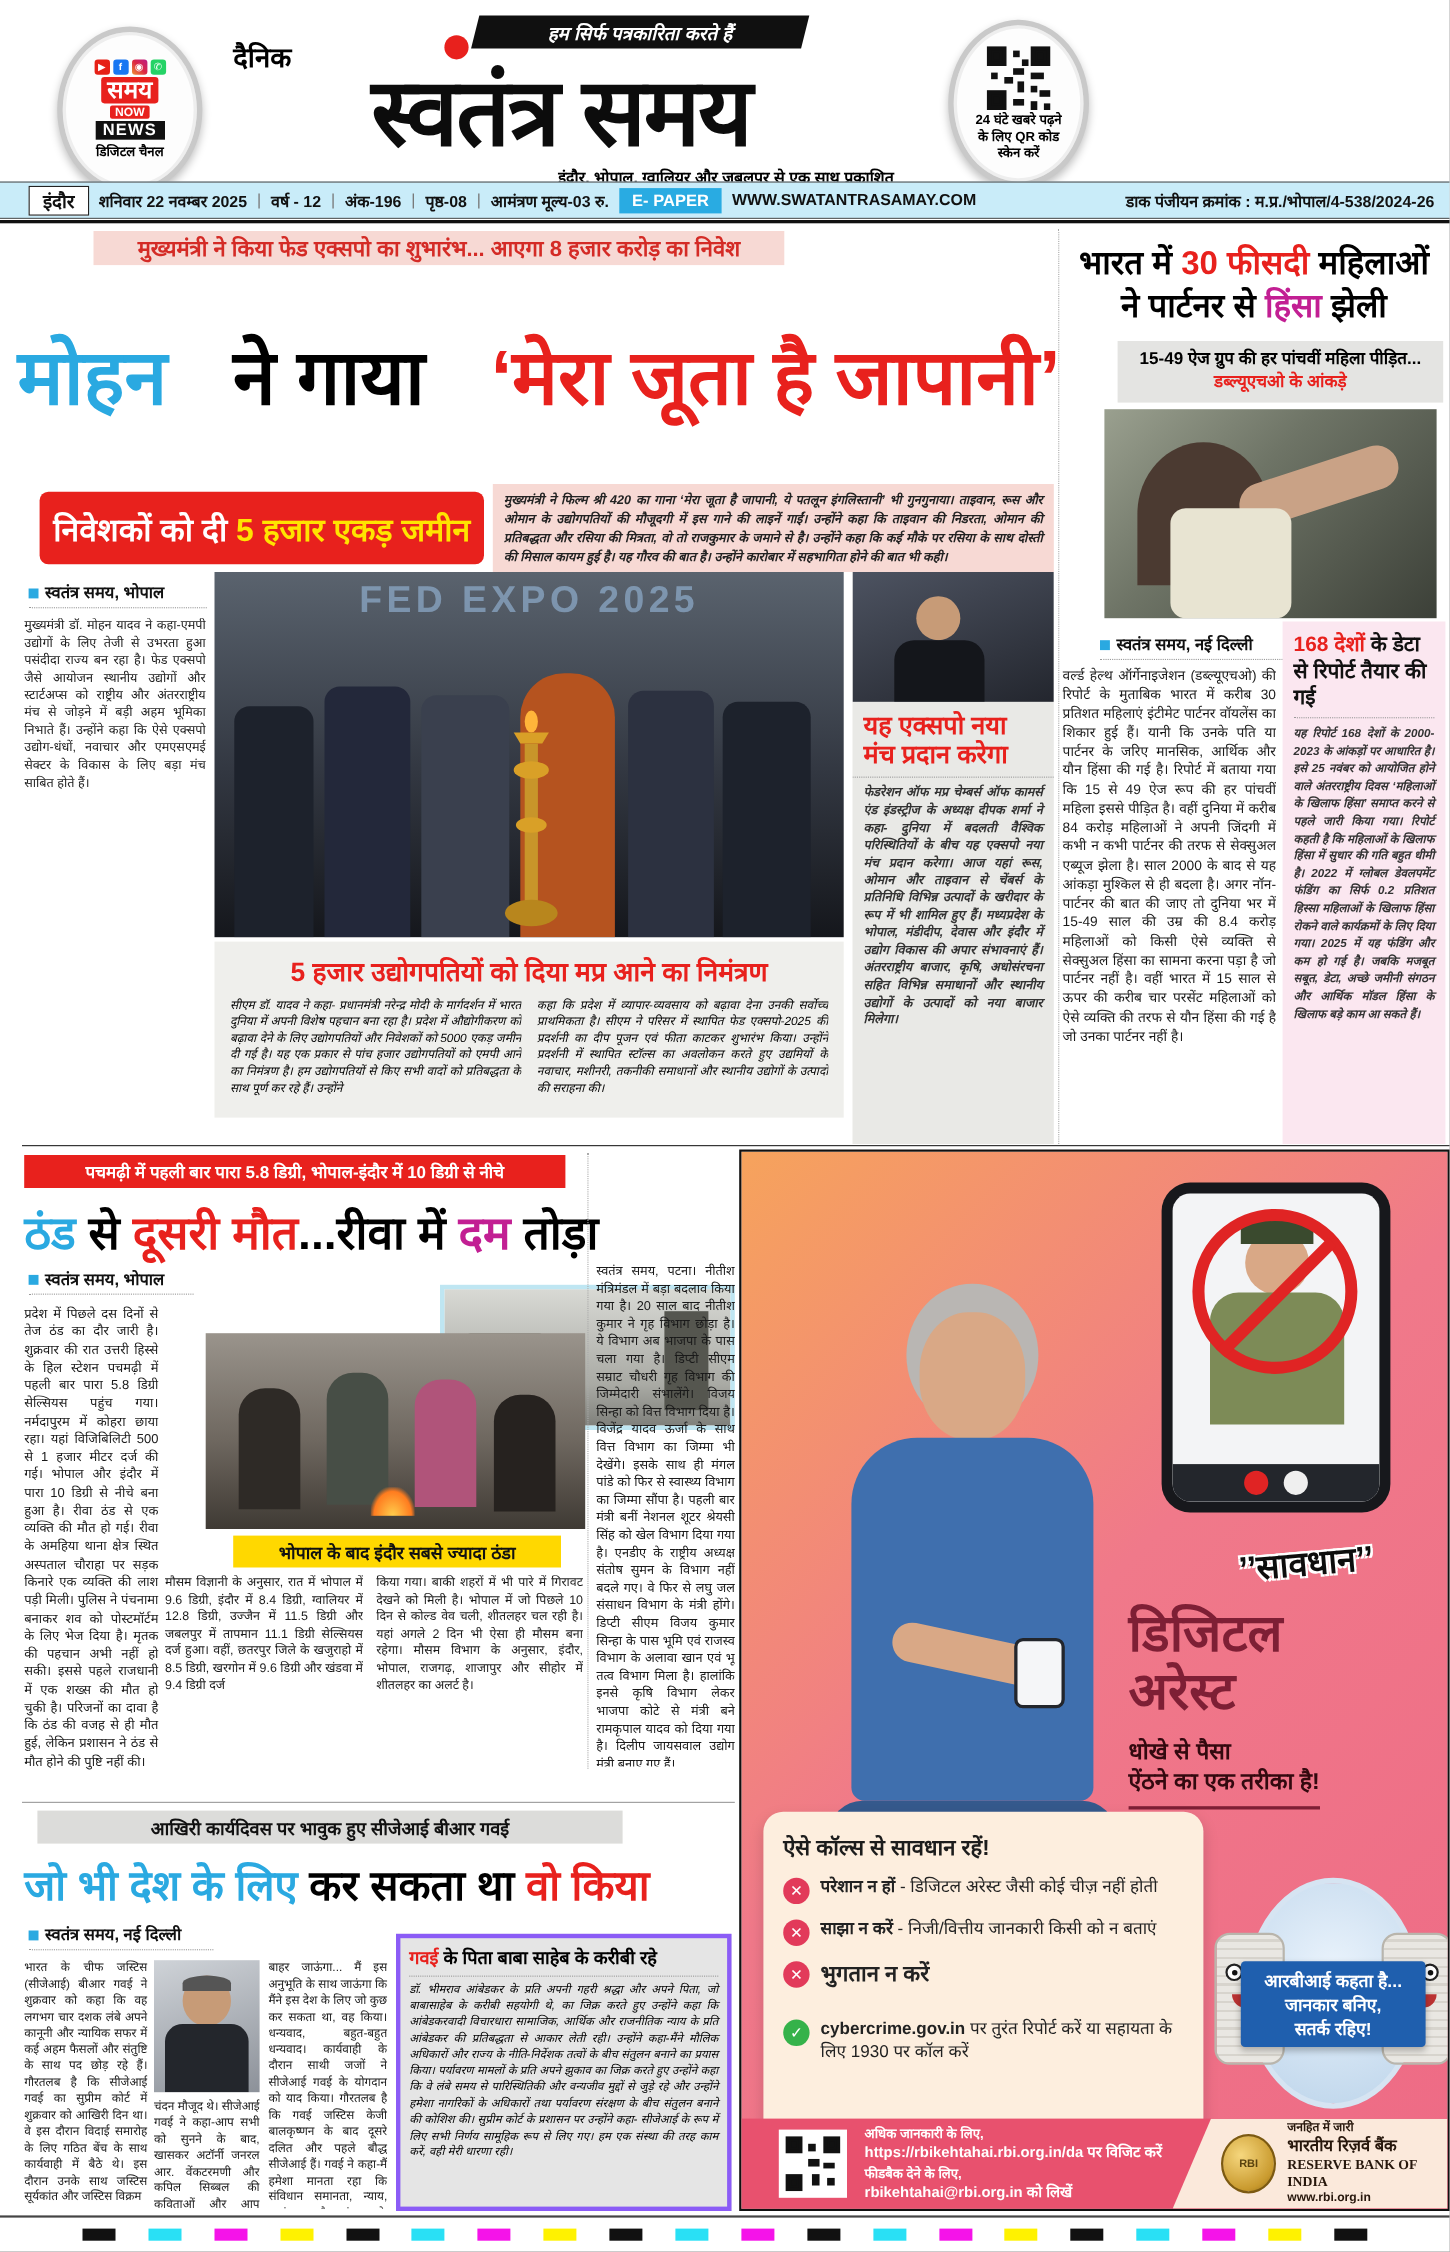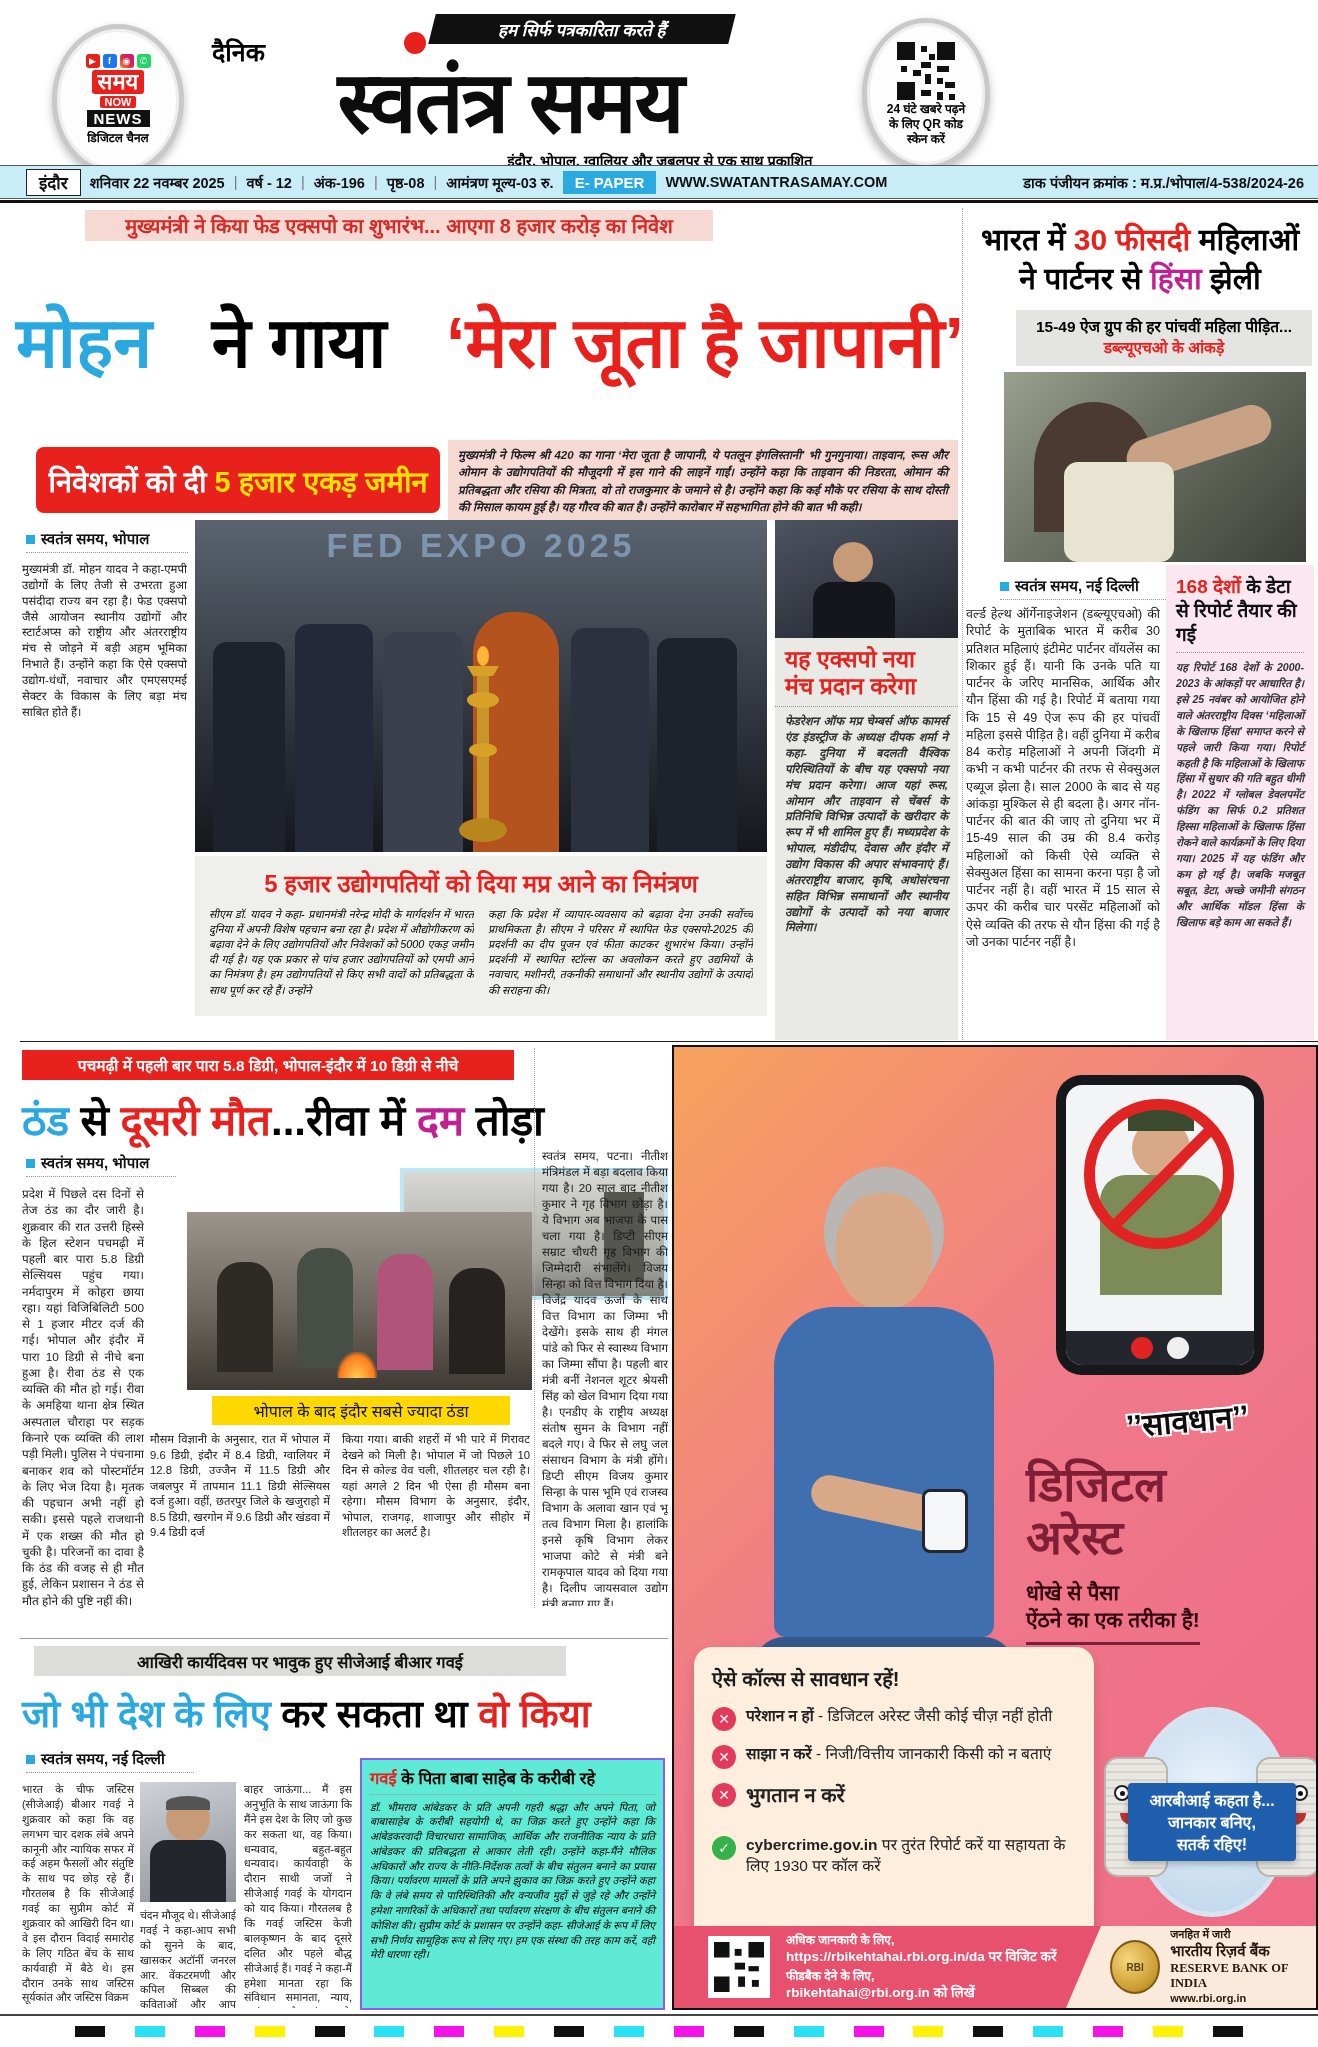--- a/index.html
+++ b/index.html
@@ -40,28 +40,28 @@
   .cap-head { color:#e8211d; font-weight:900; font-size:24px; text-align:center; padding:10px 4px 6px; }
   .cap-cols { display:flex; gap:14px; padding:2px 14px; }
   .cap-cols div { flex:1; font-size:10.8px; font-style:italic; line-height:1.4; text-align:justify; overflow:hidden; height:96px; }
   .sidebox { background:#e9e9e6; overflow:hidden; }
   .sidebox-head { color:#e8211d; font-weight:900; font-size:23px; line-height:1.18; padding:8px 10px 6px; border-bottom:1px dotted #999; }
   .graybox { background:#e4e4e2; font-weight:bold; font-size:15.5px; line-height:1.35; }
   .pinkbox { background:#fbe7f0; overflow:hidden; padding:10px 10px; }
   .pinkbox h3 { font-size:19px; font-weight:900; line-height:1.25; border-bottom:1px dotted #999; padding-bottom:6px; color:#111; }
   .pinkbox p { font-style:italic; font-size:10.6px; line-height:1.5; margin-top:7px; text-align:justify; font-weight:bold; color:#333; }
   .red-strip { background:#e8211d; color:#fff; font-weight:900; font-size:15.5px; }
-  .yellow-strip { background:#ffd800; color:#111; font-weight:400; font-size:16px; }
+  .yellow-strip { background:#ffd800; color:#111; font-weight:700; font-size:16px; }
   .gray-strip { background:#dcdcda; color:#111; font-weight:900; font-size:16.5px; }
   .mid-headline { font-weight:900; font-size:42px; white-space:nowrap; }
   .cji-headline { font-weight:900; font-size:38px; white-space:nowrap; }
   .nit-head { font-weight:900; font-size:18.5px; line-height:1.3; color:#111; }
   .nit-head .hl { background:#d8d8d6; padding:0 3px; }
   .nit-head .blue2 { color:#111; }
-  .gavai-box { border:2px solid #8b5cf6; padding:8px 8px; overflow:hidden; background:#5eead4; }
+  .gavai-box { border:4px solid #8b5cf6; padding:8px 8px; overflow:hidden; background:#e5e5e5; }
   .gavai-box h4 { font-size:16.5px; font-weight:900; line-height:1.25; border-bottom:1px dotted #999; padding-bottom:5px; }
   .gavai-box p { font-size:10.4px; font-style:italic; line-height:1.42; margin-top:6px; text-align:justify; }
   
   .ad { background:linear-gradient(135deg,#f6a35c 0%,#f0798a 45%,#ee6a85 100%); border:2px solid #111; overflow:hidden; }
   .phone { background:#17181c; border-radius:26px; padding:10px; }
   .phone .screen { background:#f3f4f6; border-radius:16px; width:100%; height:100%; position:relative; overflow:hidden; }
   .prohibit { position:absolute; border:11px solid #e02424; border-radius:50%; }
   .prohibit::after { content:""; position:absolute; left:-6px; top:50%; width:112%; height:11px; background:#e02424; transform:rotate(-45deg); }
   .savdhan { font-weight:900; font-size:31px; color:#0d0d0d; text-shadow:2px 2px 0 #fff,-2px -2px 0 #fff,2px -2px 0 #fff,-2px 2px 0 #fff; transform:rotate(-5deg); white-space:nowrap; }
   .da-title { font-weight:900; font-size:47px; line-height:1.12; color:#7e1f35; }

